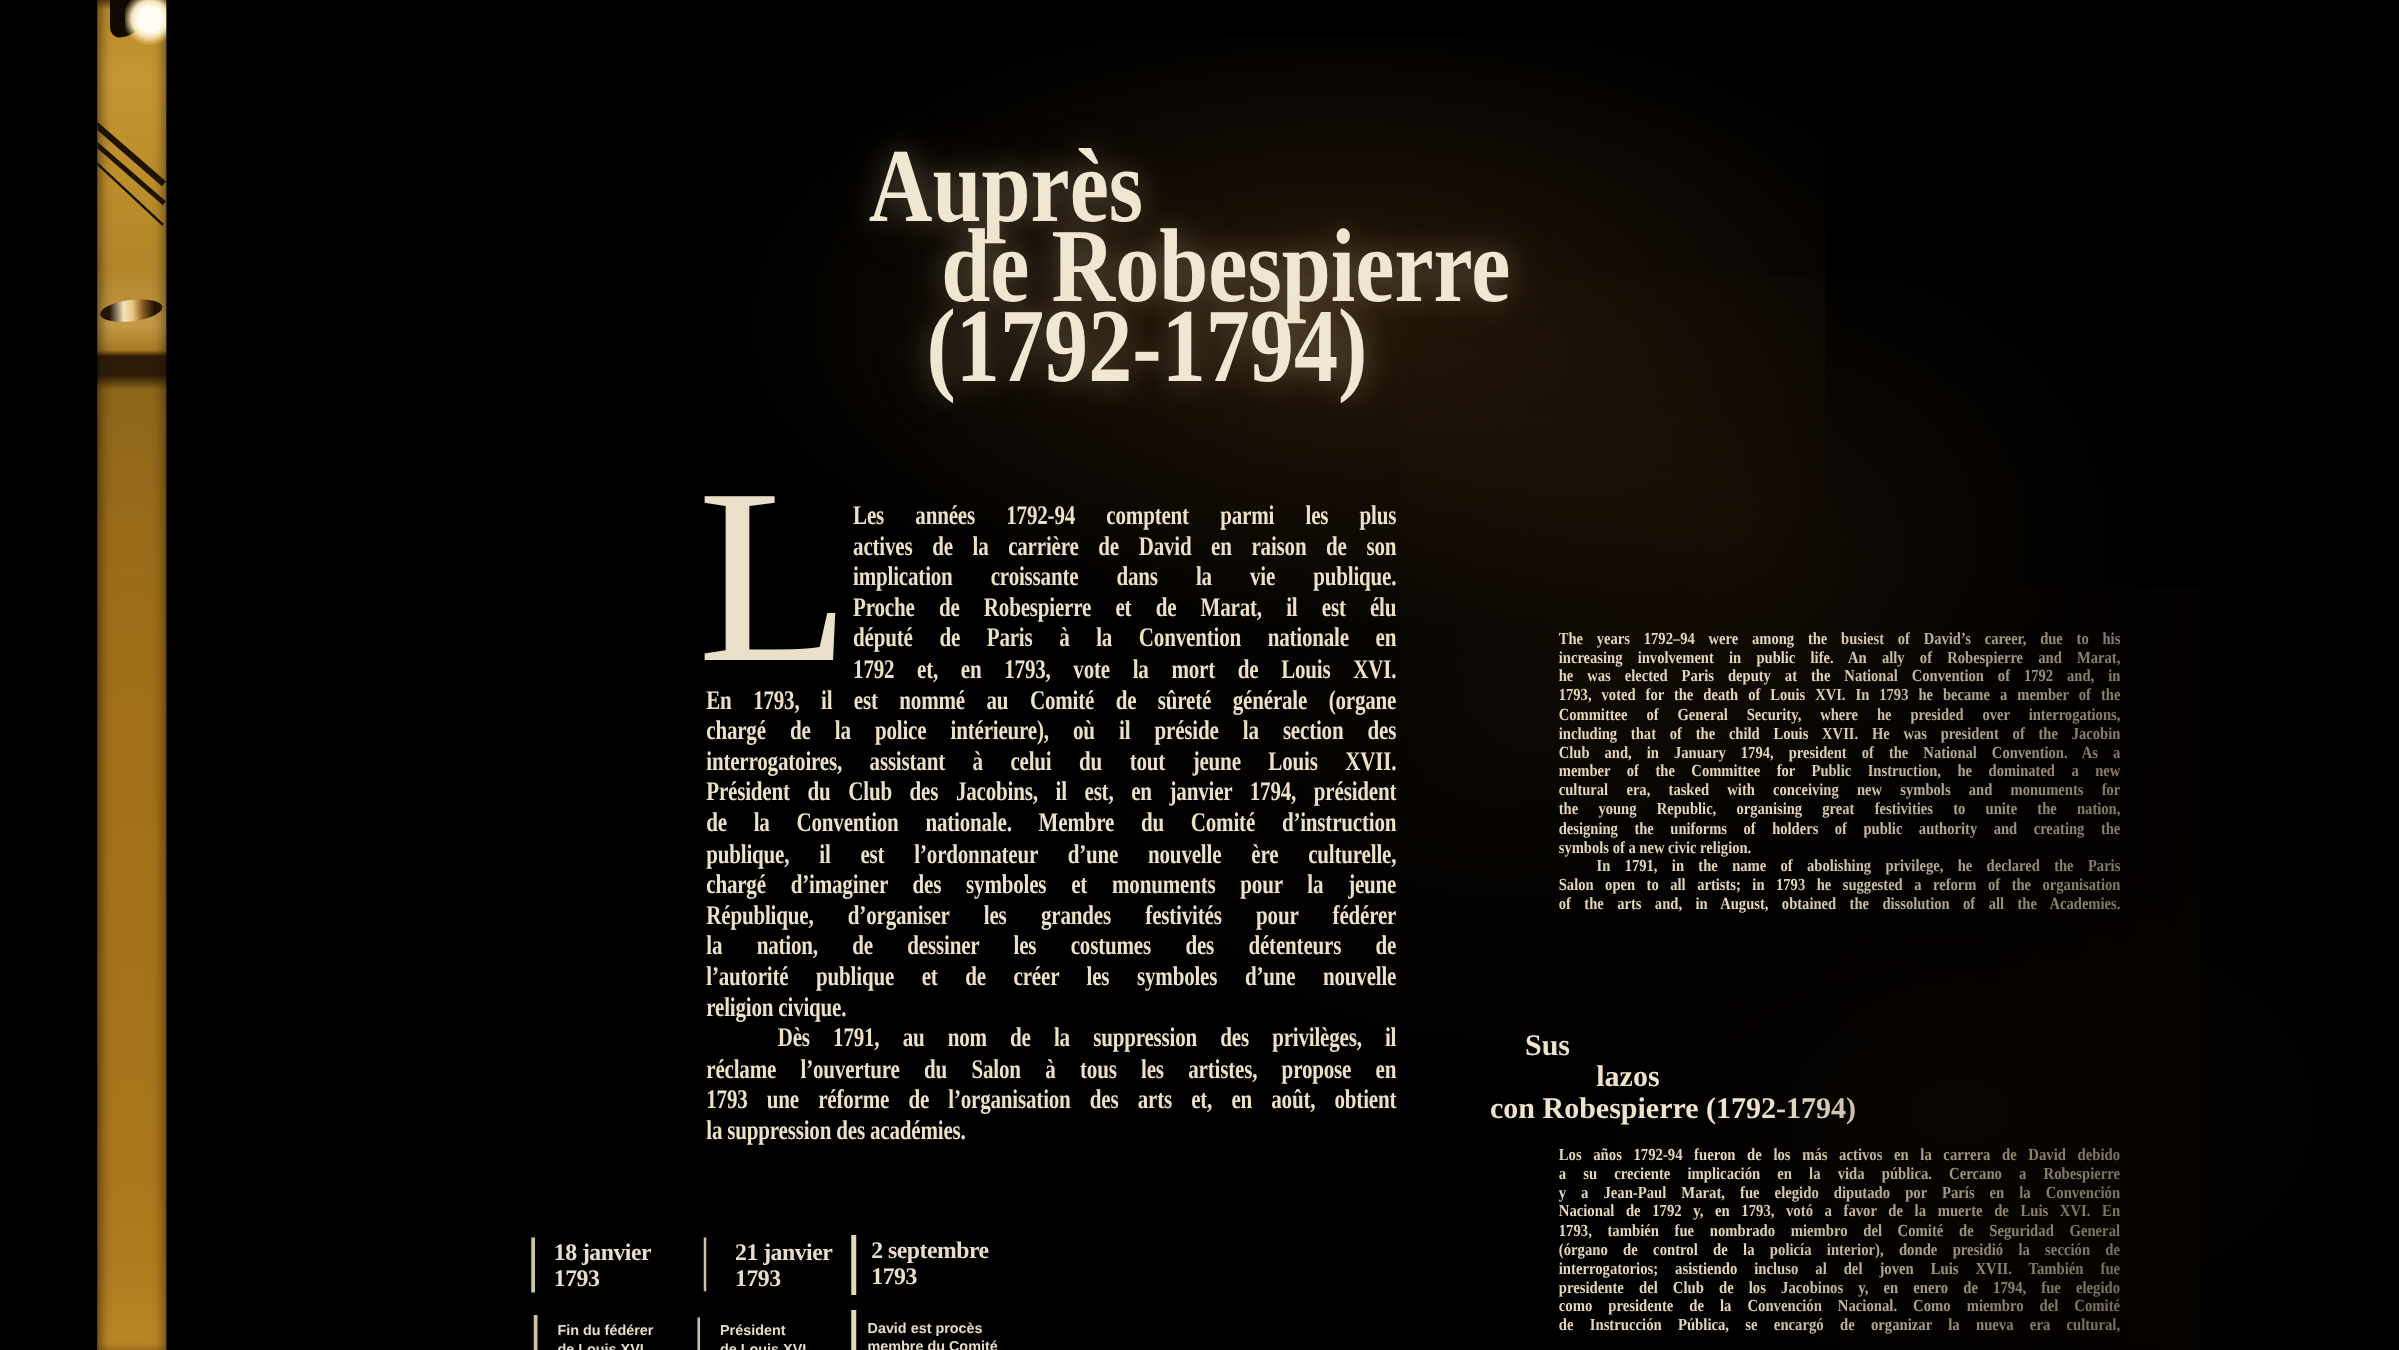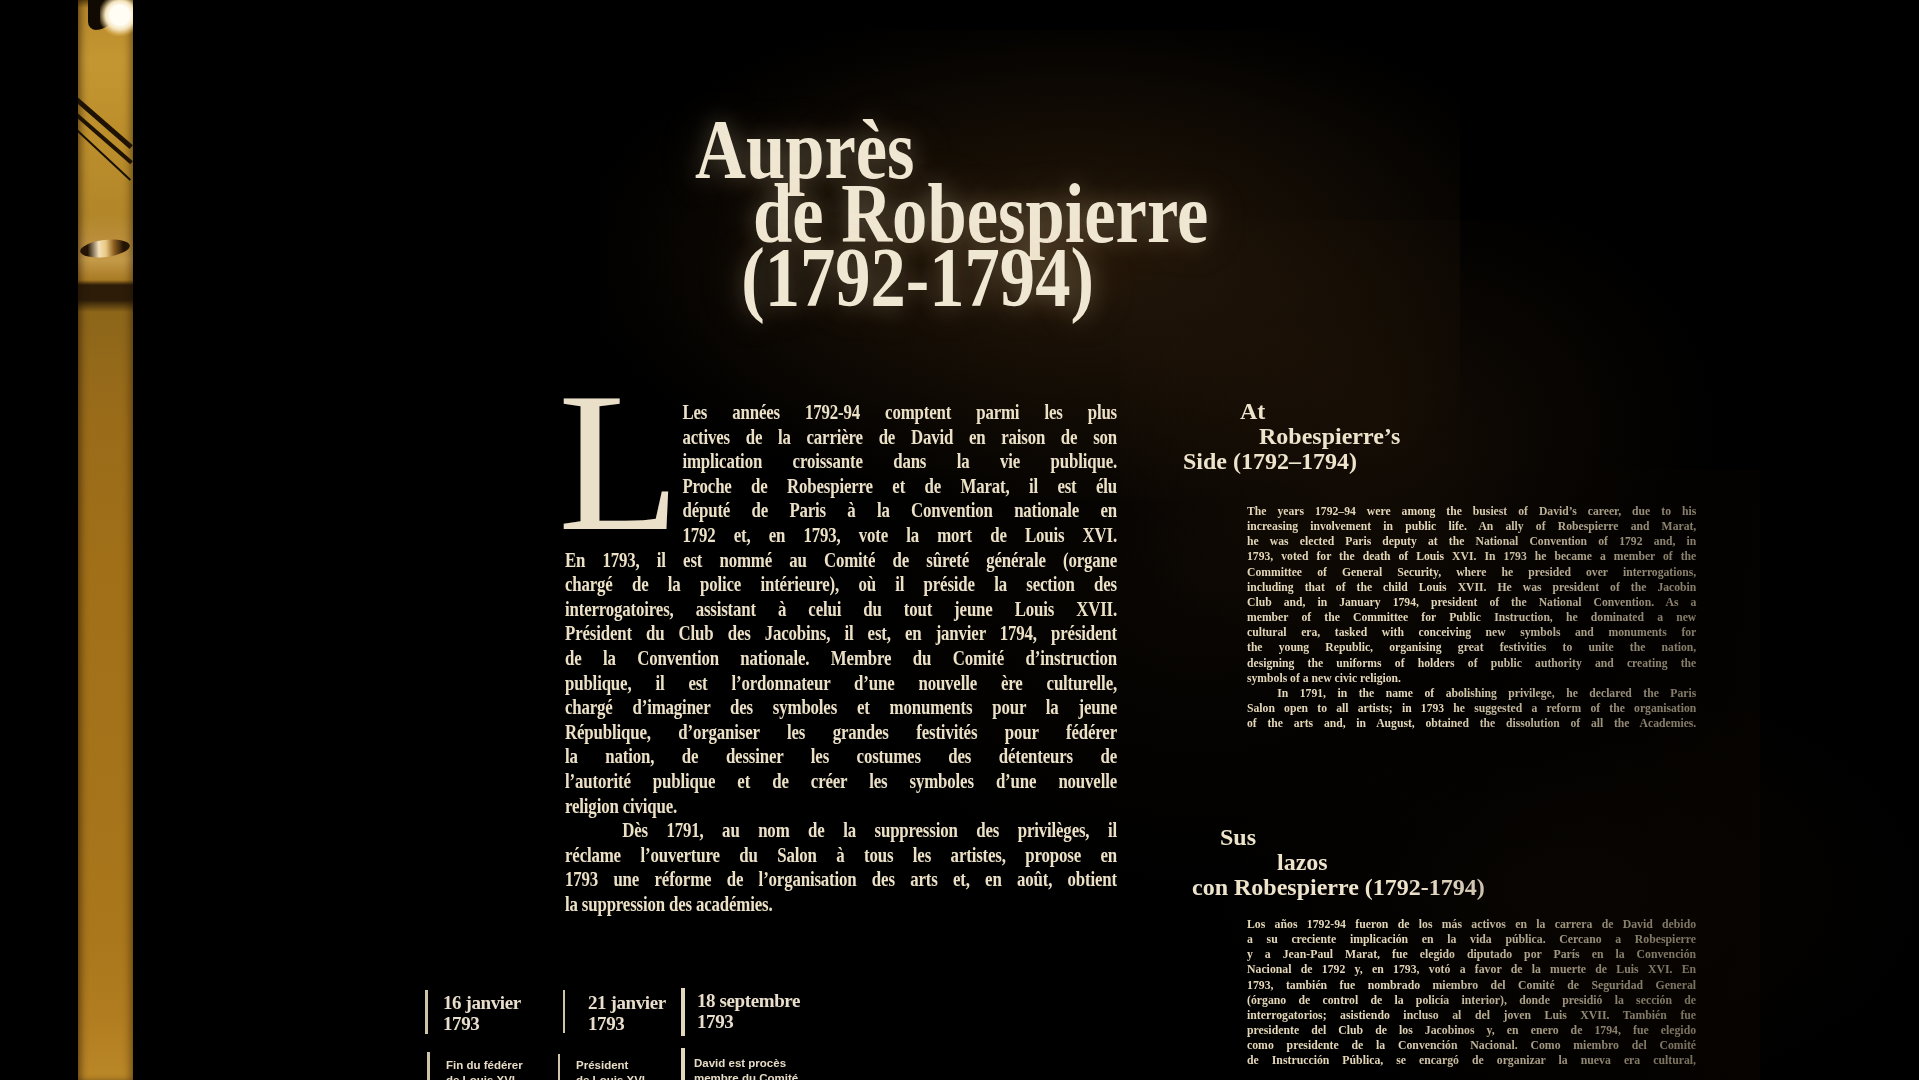--- a/index.html
+++ b/index.html
@@ -133,25 +133,20 @@
         <div>religion civique.</div>
       </div>
     <div class="fr-p fr-p2">
         <div>Dès 1791, au nom de la suppression des privilèges, il</div>
         <div>réclame l’ouverture du Salon à tous les artistes, propose en</div>
         <div>1793 une réforme de l’organisation des arts et, en août, obtient</div>
         <div>la suppression des académies.</div>
       </div>
   </div>
 
-  <div class="en-heading">
-    <div class="en-h1">At</div>
-    <div class="en-h2">Robespierre’s</div>
-    <div class="en-h3">Side (1792–1794)</div>
-  </div>
   <div class="en-scale">
     <div class="sm-p en-p1">
         <div>The years 1792–94 were among the busiest of David’s career, due to his</div>
         <div>increasing involvement in public life. An ally of Robespierre and Marat,</div>
         <div>he was elected Paris deputy at the National Convention of 1792 and, in</div>
         <div>1793, voted for the death of Louis XVI. In 1793 he became a member of the</div>
         <div>Committee of General Security, where he presided over interrogations,</div>
         <div>including that of the child Louis XVII. He was president of the Jacobin</div>
         <div>Club and, in January 1794, president of the National Convention. As a</div>
         <div>member of the Committee for Public Instruction, he dominated a new</div>
@@ -184,21 +179,21 @@
         <div>presidente del Club de los Jacobinos y, en enero de 1794, fue elegido</div>
         <div>como presidente de la Convención Nacional. Como miembro del Comité</div>
         <div>de Instrucción Pública, se encargó de organizar la nueva era cultural,</div>
       </div>
   </div>
 
   <div>
 
     <div class="tl-bar" style="left:425px;top:990px;width:3px;height:44px;"></div>
     <div class="tl-date" style="left:443px;top:992px;">
-      <div>16 janvier</div>
+      <div>18 janvier</div>
       <div>1793</div>
     </div>
     <div class="tl-bar" style="left:427px;top:1052px;width:3px;height:28px;"></div>
     <div class="tl-label" style="left:446px;top:1058px;">
       <div>Fin du fédérer</div>
       <div>de Louis XVI</div>
     </div>
 
     <div class="tl-bar" style="left:563px;top:990px;width:2px;height:43px;"></div>
     <div class="tl-date" style="left:588px;top:992px;">
@@ -206,21 +201,21 @@
       <div>1793</div>
     </div>
     <div class="tl-bar" style="left:558px;top:1054px;width:2px;height:26px;"></div>
     <div class="tl-label" style="left:576px;top:1058px;">
       <div>Président</div>
       <div>de Louis XVI</div>
     </div>
 
     <div class="tl-bar" style="left:681px;top:988px;width:4px;height:48px;background:#e4d8bc;"></div>
     <div class="tl-date" style="left:697px;top:990px;">
-      <div>18 septembre</div>
+      <div>2 septembre</div>
       <div>1793</div>
     </div>
     <div class="tl-bar" style="left:681px;top:1048px;width:4px;height:32px;background:#e4d8bc;"></div>
     <div class="tl-label" style="left:694px;top:1056px;">
       <div>David est procès</div>
       <div>membre du Comité</div>
     </div>
   </div>
 
   <div class="dim"></div>

